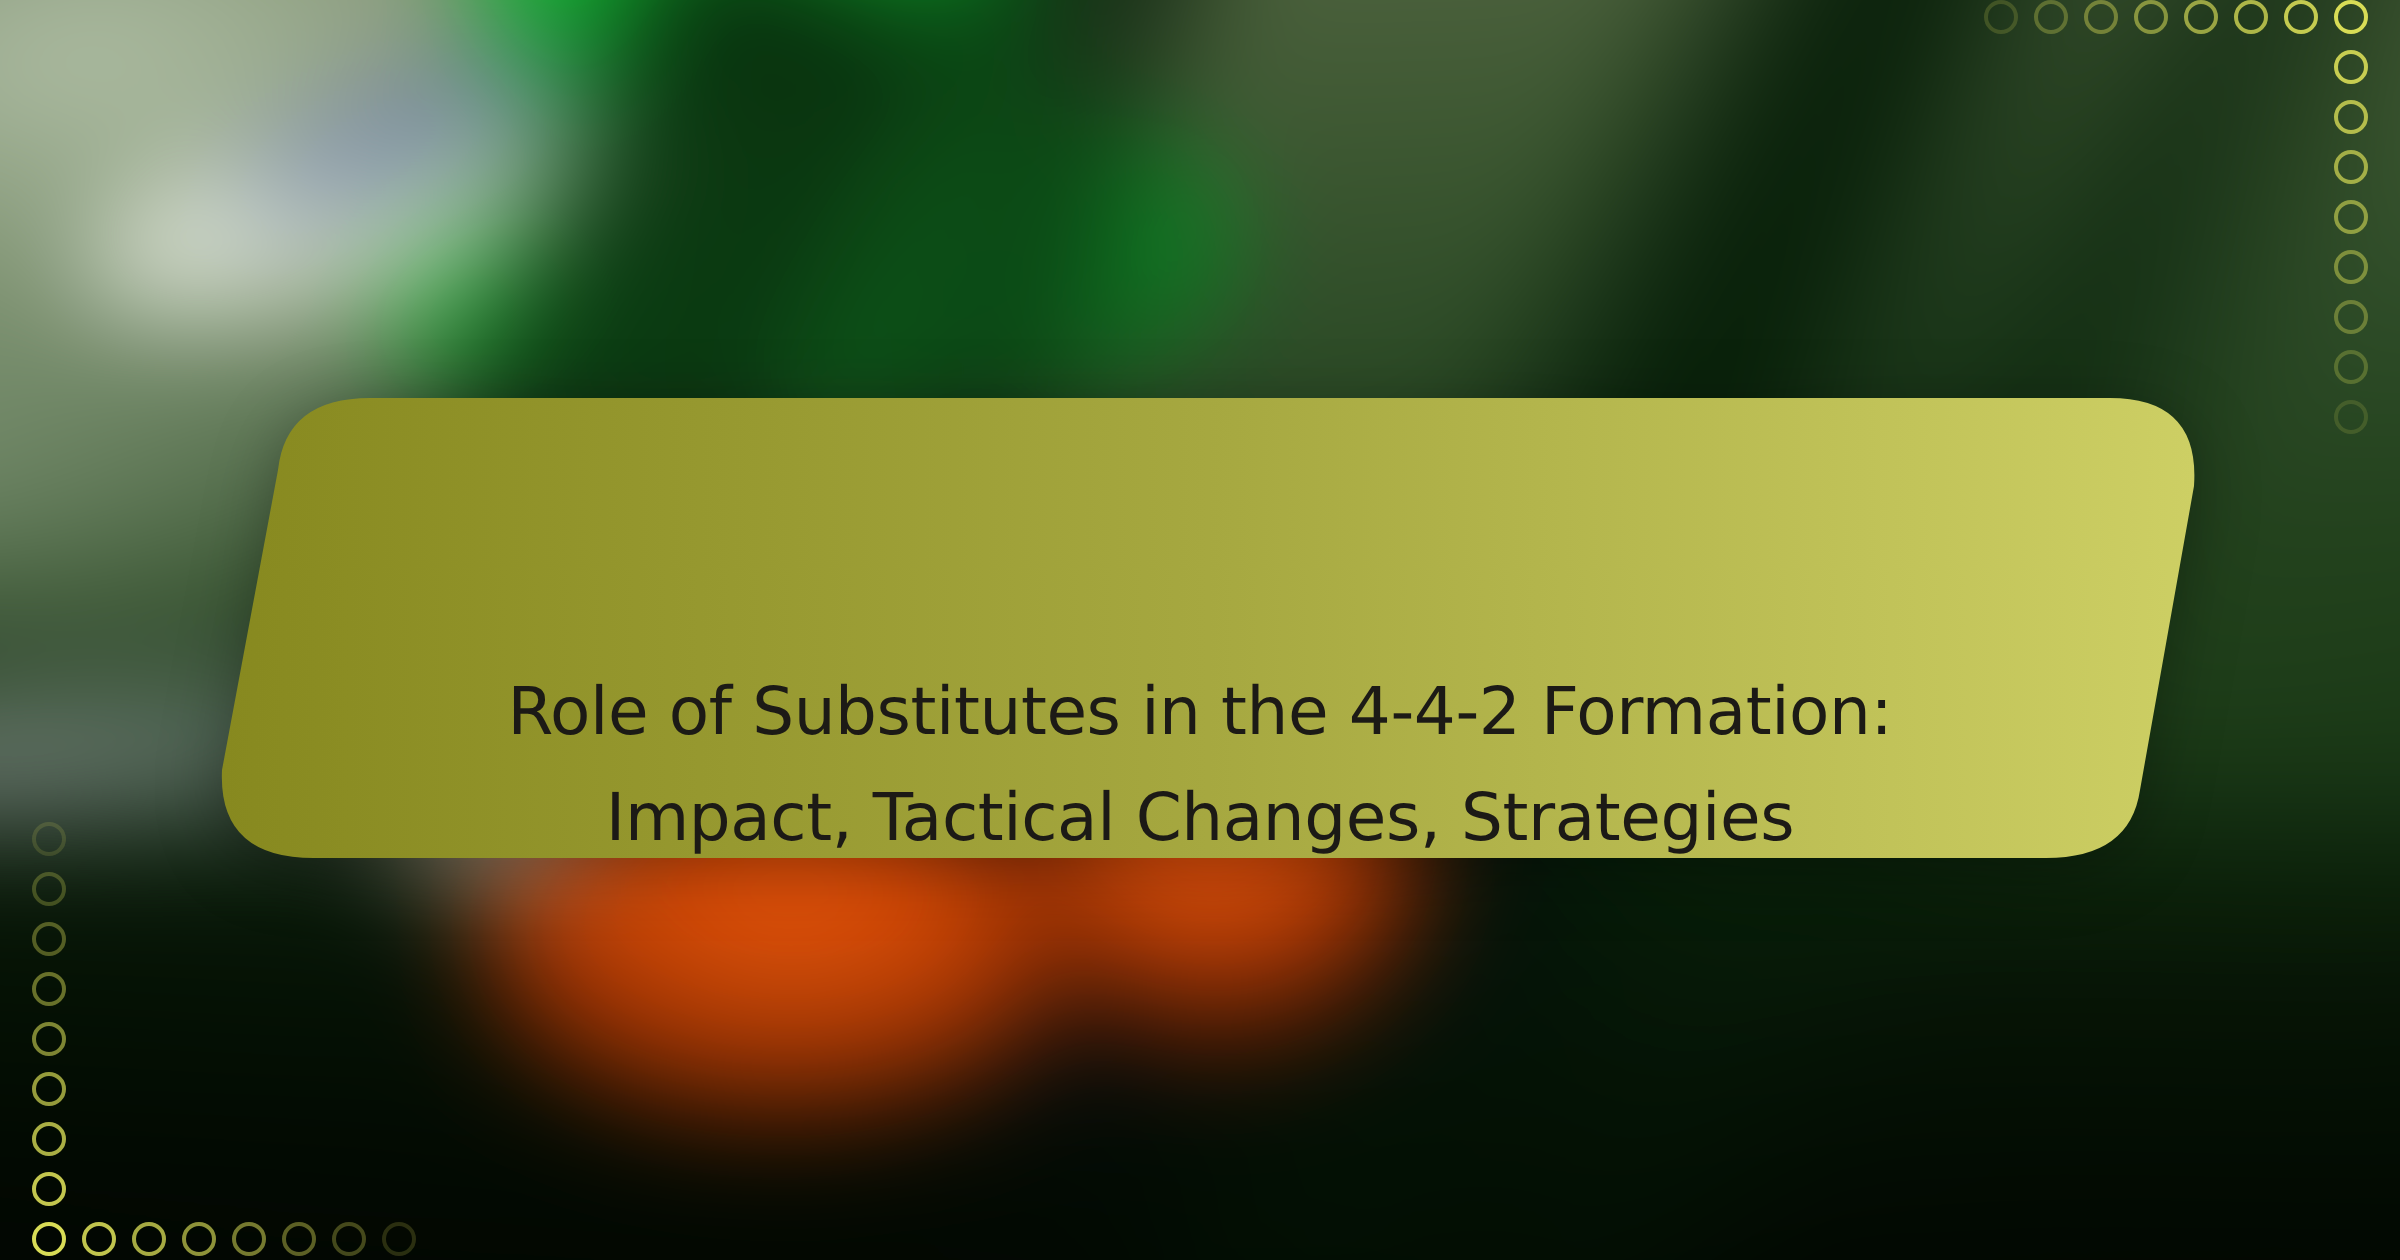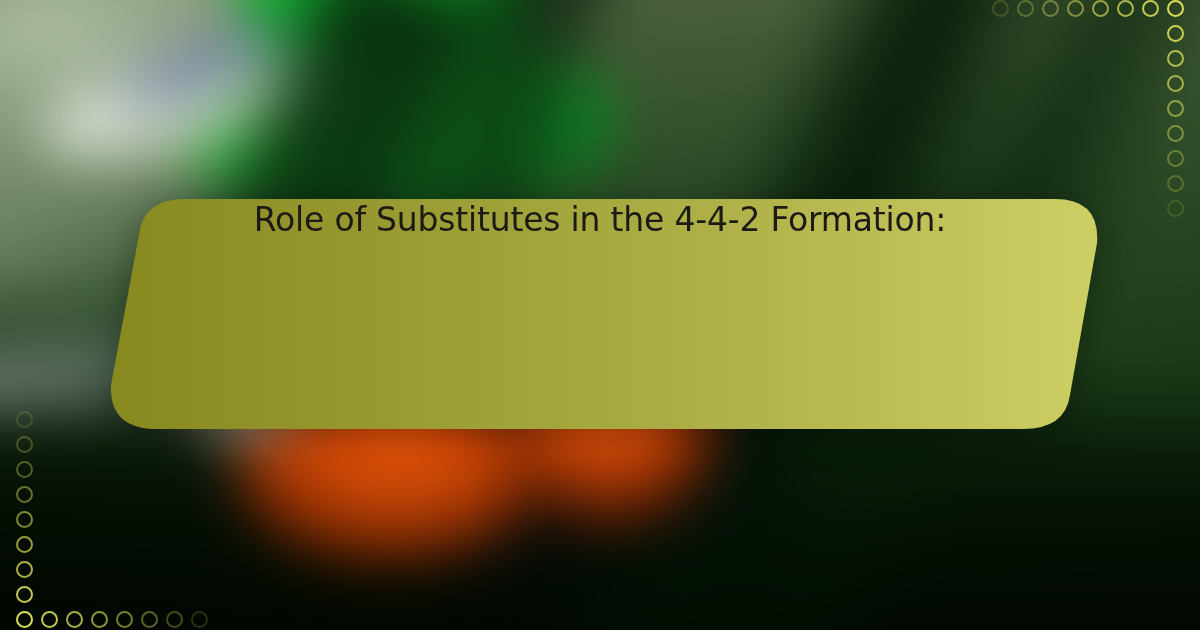--- a/index.html
+++ b/index.html
@@ -186,21 +186,21 @@
   }
   #title-card svg { display:block; width:100%; height:100%; overflow:visible; }
 
   #title-text {
     position:absolute;
     left:95px; top:199px;
     width:1010px; height:230px;
     display:flex;
     flex-direction:column;
     align-items:center;
-    justify-content:space-between;
+    justify-content:flex-end;
     gap:12px;
     padding:0 70px;
   }
   .tline {
     font-family:"DejaVu Sans", sans-serif;
     font-size:33px;
     line-height:1.25;
     font-weight:400;
     color:#1c1a16;
     text-align:center;
@@ -277,15 +277,16 @@
           <stop offset="0.50" stop-color="#a6a840"></stop>
           <stop offset="1" stop-color="#cdcf64"></stop>
         </linearGradient>
       </defs>
       <path d="M 90,0 L 960,0 Q 1005,0 1002,44 L 975,196 Q 970,230 928,230 L 62,230 Q 14,230 16,186 L 44,36 Q 48,0 90,0 Z" fill="url(#cardgrad)"></path>
     </svg>
   </div>
 
   <div id="title-text">
     <div class="tline">Role of Substitutes in the 4-4-2 Formation:</div>
+    <div class="tline">Impact, Tactical Changes, Strategies</div>
   </div>
 
 </div>
 
 </body></html>

